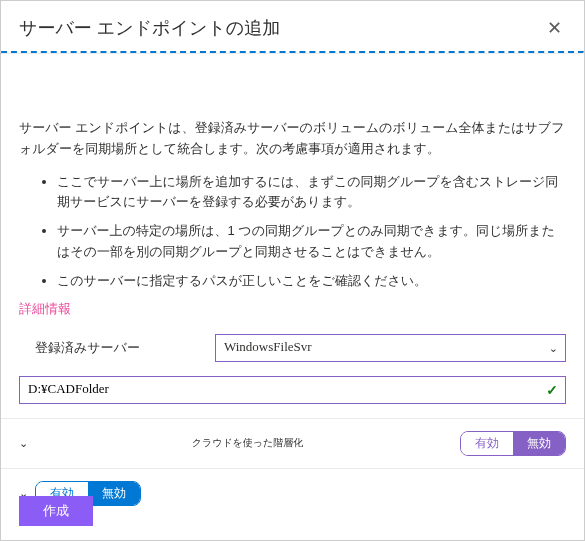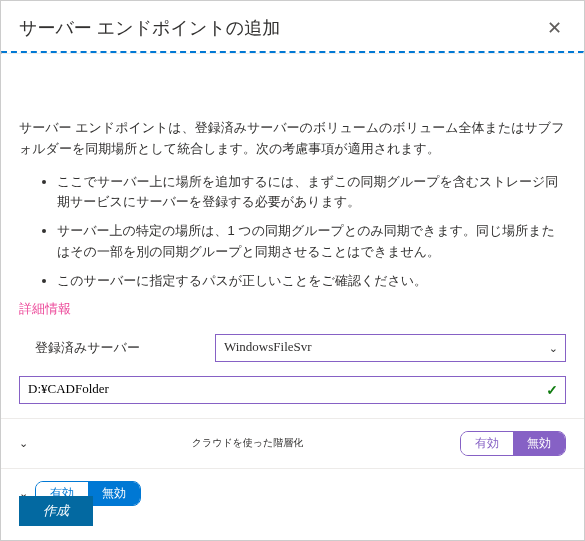--- a/index.html
+++ b/index.html
@@ -26,21 +26,21 @@
 .toggle { display: flex; border-radius: 8px; overflow: hidden; font-size: 12px; cursor: pointer; }
 .toggle span { padding: 3px 14px; }
 .toggle.purple { border: 1px solid #8661c5; }
 .toggle.purple .on { color: #8661c5; background: #fff; }
 .toggle.purple .off { color: #fff; background: #8661c5; }
 .toggle.blue { border: 1px solid #0078d4; }
 .toggle.blue .on { color: #0078d4; background: #fff; }
 .toggle.blue .off { color: #fff; background: #0078d4; }
 .footer { position: absolute; bottom: 0; left: 0; right: 0; padding: 14px 18px; display: flex; gap: 12px; }
 .btn { padding: 6px 24px; font-size: 13px; cursor: pointer; border: none; font-family: inherit; }
-.btn-primary { background: #0369a1; color: #fff; font-style: italic; }
+.btn-primary { background: #8b5cf6; color: #fff; }
 .btn-secondary { background: #fff; color: #0078d4; border: 1px solid #0078d4; }
 </style>
 </head>
 <body>
 
 <div class="header">
   <div class="header-title">サーバー エンドポイントの追加</div>
   <div class="close-btn">✕</div>
 </div>
 <hr class="dashed">

